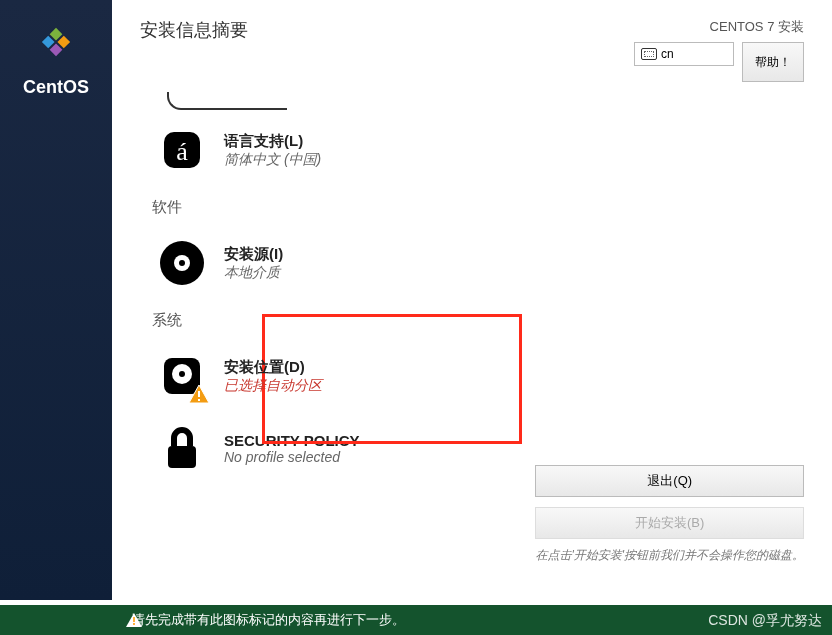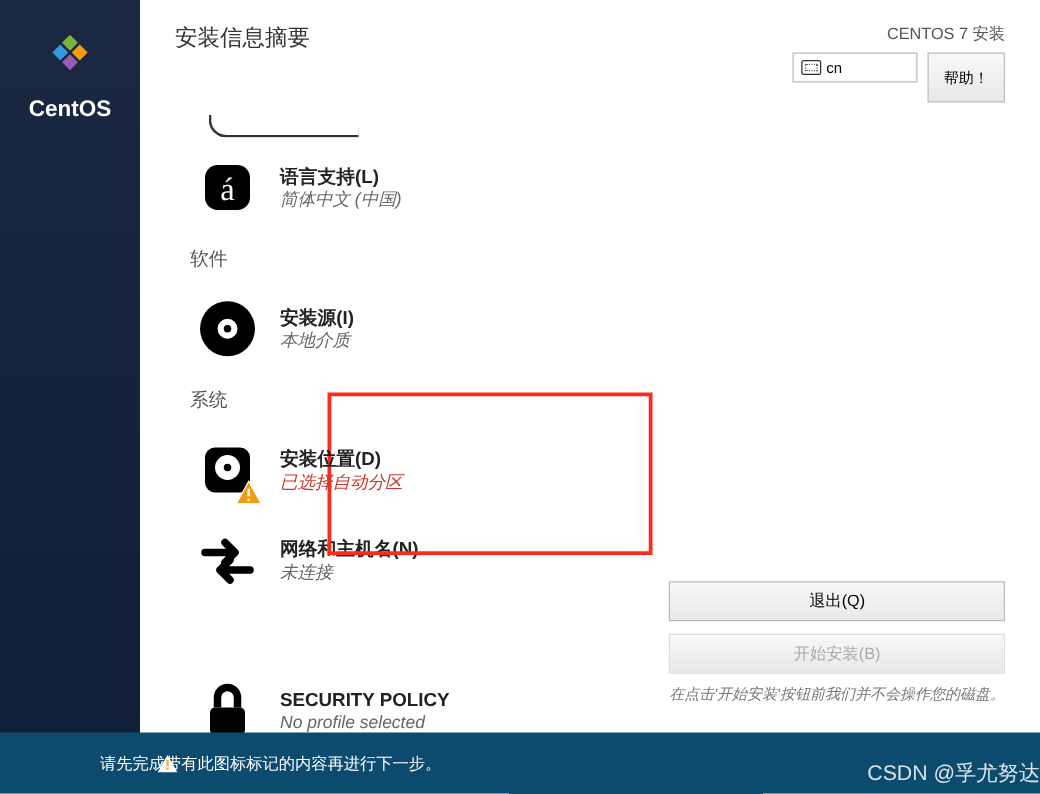--- a/index.html
+++ b/index.html
@@ -24,23 +24,23 @@
 .item .texts .title { font-size: 15px; font-weight: bold; color: #222; }
 .item .texts .sub { font-size: 14px; font-style: italic; color: #666; }
 .item .texts .sub.warn { color: #c8382f; }
 .ic { width: 52px; height: 52px; display: flex; align-items: center; justify-content: center; position: relative; }
 .highlight { border: 3px solid #ff2a1a; padding: 10px 10px 10px 6px; position: absolute; width: 260px; height: 130px; left: 150px; top: 314px; }
 .footer { position: absolute; bottom: 36px; right: 28px; text-align: right; }
 .footer-btns { display: flex; gap: 10px; justify-content: flex-end; margin-bottom: 8px; flex-direction: column; }
 .btn { background: linear-gradient(#f8f8f8,#e8e8e8); border: 1px solid #bbb; padding: 6px 16px; font-size: 13px; cursor: pointer; }
 .btn.disabled { color: #aaa; border-color: #ddd; }
 .footer-note { font-size: 12px; font-style: italic; color: #777; }
-.warn-bar { position: absolute; bottom: 0; left: 0; right: 0; height: 49px; background: #0c4a6e; color: #fff; display: flex; align-items: center; padding-left: 60px; font-size: 13px; }
+.warn-bar { position: absolute; bottom: 0; left: 0; right: 0; height: 30px; background: #14532d; color: #fff; display: flex; align-items: center; padding-left: 112px; font-size: 13px; }
 .warn-bar .tri { position: absolute; left: 126px; }
-.watermark { position: absolute; bottom: 5px; right: 0; font-size: 17px; color: rgba(255,255,255,0.85); }
+.watermark { position: absolute; bottom: 5px; right: 10px; font-size: 14px; color: rgba(255,255,255,0.85); }
 .kbd-icon { width:16px; height:12px; border:1px solid #333; border-radius:2px; position:relative; }
 .kbd-icon::after { content:""; position:absolute; inset:2px; border:1px dotted #666; }
 </style>
 </head>
 <body>
 
 <div class="container">
   <div class="sidebar">
     <div class="logo-wrap">
       <svg width="48" height="48" viewBox="0 0 48 48">
@@ -122,32 +122,20 @@
             <div class="title">安装位置(D)</div>
             <div class="sub warn">已选择自动分区</div>
           </div>
         </div>
       </div>
 
       <div class="row" style="margin-top:12px">
         <div class="item">
           <div class="ic">
             <svg width="48" height="48" viewBox="0 0 48 48">
-                <path d="M6 18 L30 18 M30 18 L22 10 M30 18 L22 26" stroke="#000" stroke-width="6" fill="none" stroke-linecap="round"></path>
-                <path d="M42 32 L18 32 M18 32 L26 24 M18 32 L26 40" stroke="#000" stroke-width="6" fill="none" stroke-linecap="round"></path>
-              </svg>
-          </div>
-          <div class="texts">
-            <div class="title">网络和主机名(N)</div>
-            <div class="sub">未连接</div>
-          </div>
-        </div>
-        <div class="item">
-          <div class="ic">
-            <svg width="48" height="48" viewBox="0 0 48 48">
                 <rect x="10" y="22" width="28" height="22" rx="4" fill="#000"></rect>
                 <path d="M16 22 L16 14 A8 8 0 0 1 32 14 L32 22" fill="none" stroke="#000" stroke-width="6"></path>
               </svg>
           </div>
           <div class="texts">
             <div class="title">SECURITY POLICY</div>
             <div class="sub">No profile selected</div>
           </div>
         </div>
       </div>

